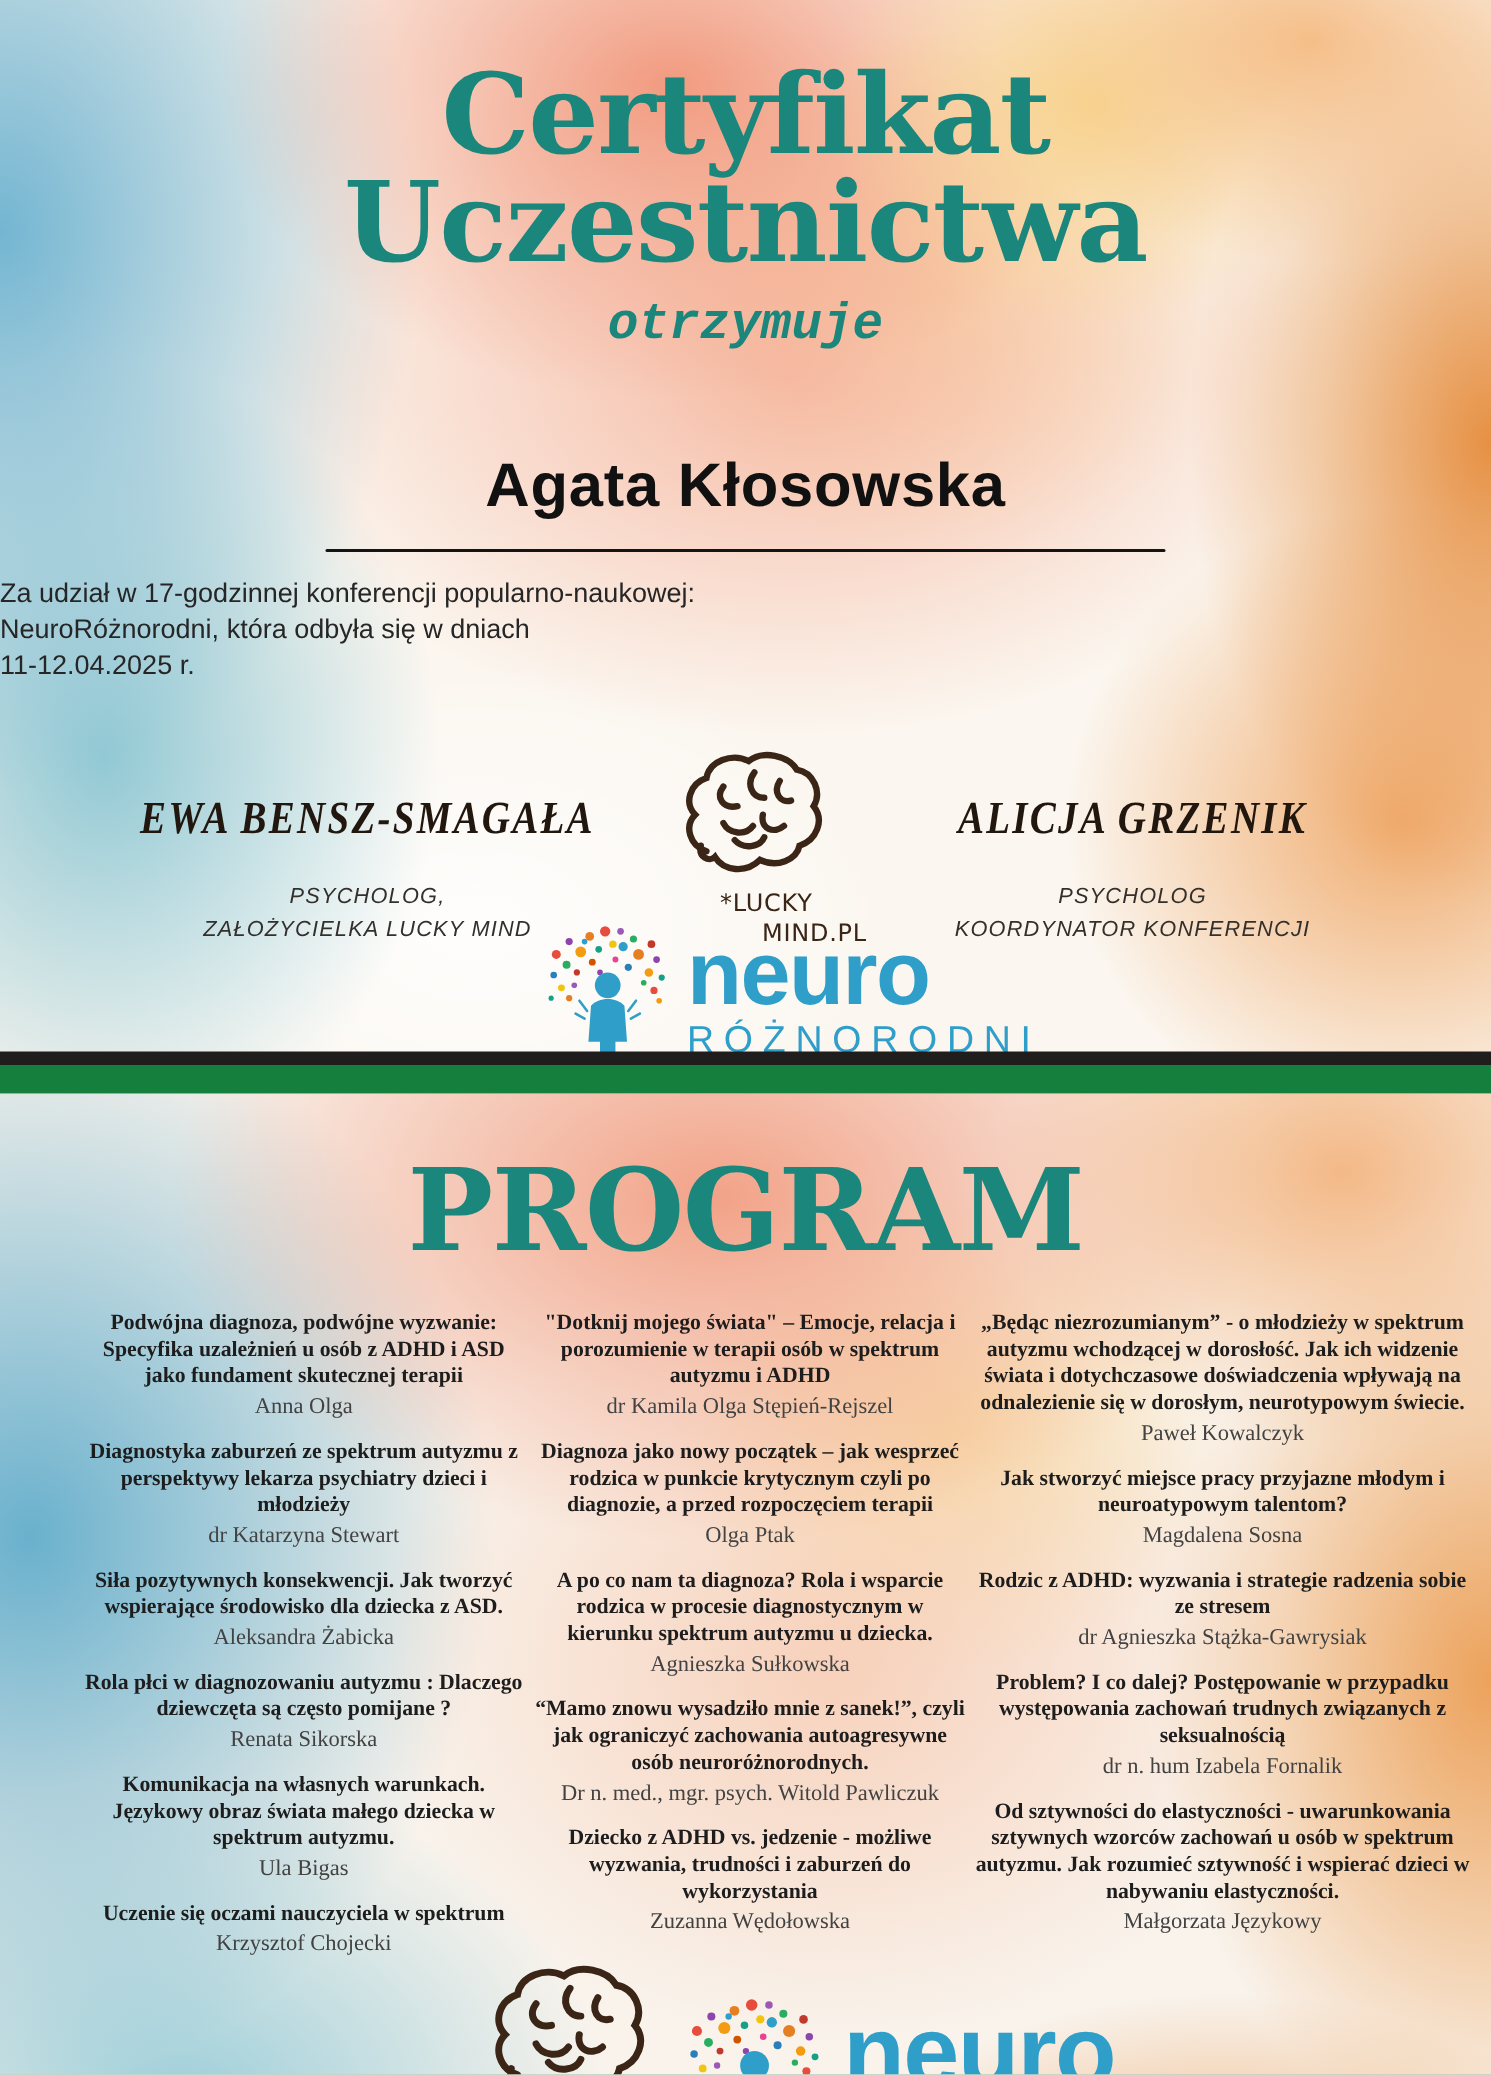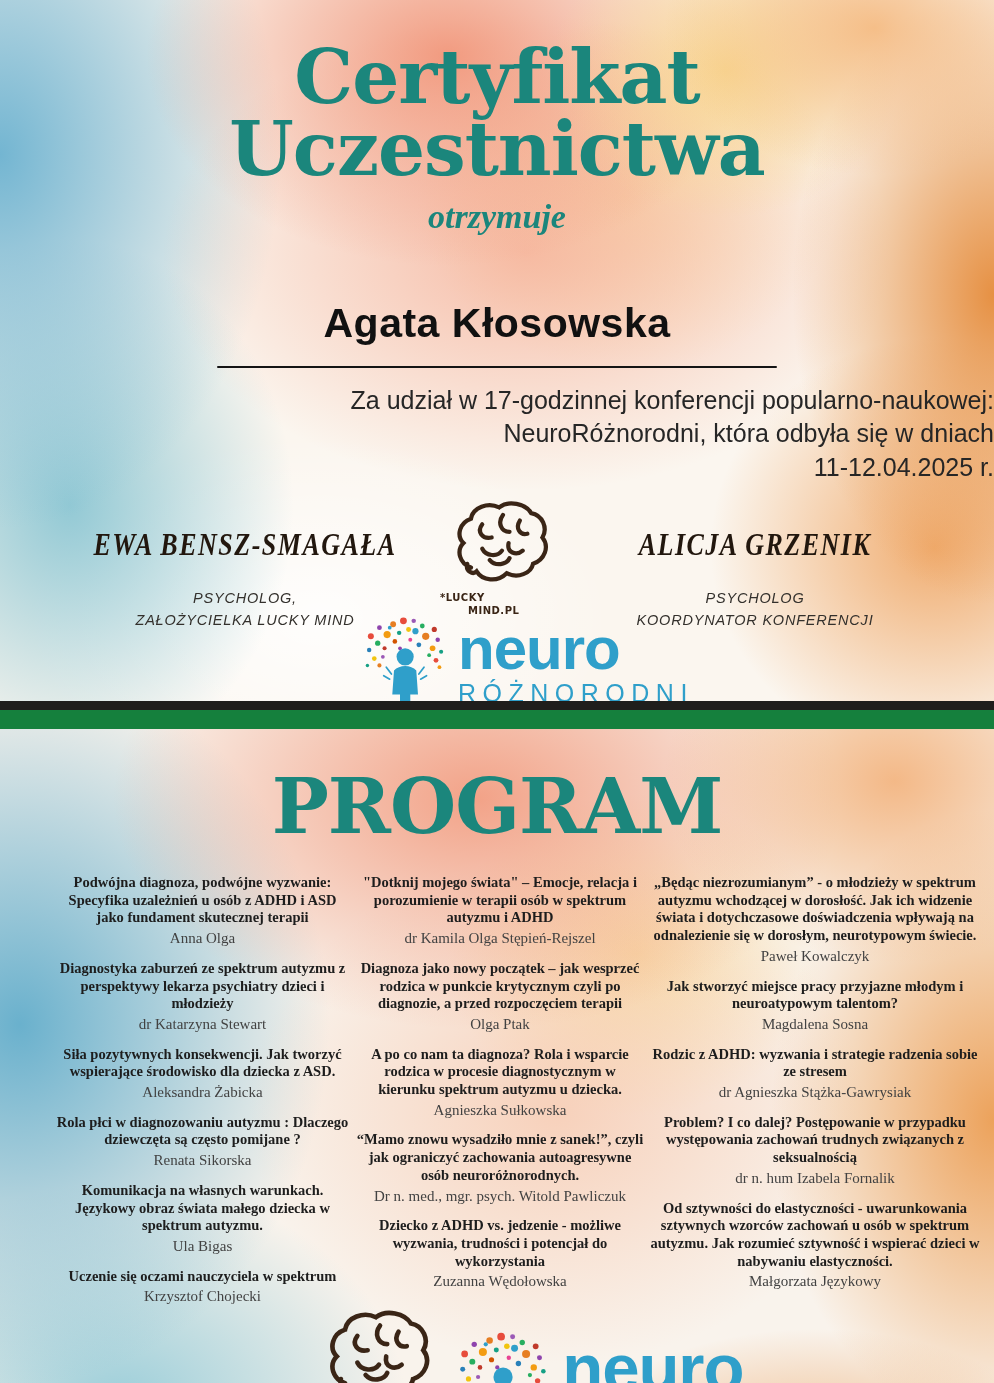--- a/index.html
+++ b/index.html
@@ -46,41 +46,41 @@
       #f9f3ec;
   }
   .page-divider{position:absolute;top:701px;left:0;width:994px;height:9px;background:var(--divider-black);}
 
   
   .cert-title{position:absolute;top:42px;left:0;width:100%;margin:0;text-align:center;
     font-family:"DejaVu Serif",serif;font-weight:700;color:var(--accent-teal);
     font-size:74px;line-height:.97;letter-spacing:-1px;}
   .cert-title span{display:block;}
   .cert-subtitle{position:absolute;top:198px;left:0;width:100%;text-align:center;
-    font-family:Liberation Serif, serif;font-style:italic;font-weight:600;
+    font-family:Liberation Mono, monospace;font-style:italic;font-weight:600;
     font-size:34px;color:var(--accent-teal);}
   .recipient{position:absolute;top:300px;left:0;width:100%;text-align:center;
     font-size:41px;font-weight:700;color:#111;letter-spacing:.5px;}
   .name-underline{position:absolute;top:366px;left:217px;width:560px;height:2px;background:#141414;border-radius:2px;}
-  .cert-desc{position:absolute;top:384px;left:0;width:100%;text-align:right;
-    font-size:25px;line-height:1.33;font-weight:500;color:#262626;padding-left:19px;}
+  .cert-desc{position:absolute;top:384px;left:0;width:100%;text-align:left;
+    font-size:18px;line-height:1.33;font-weight:500;color:#262626;}
 
   
   .signer{position:absolute;top:528px;width:340px;text-align:center;font-style:italic;}
   .signer-left{left:75px;}
   .signer-right{left:585px;}
   .signer-name{font-family:"Liberation Serif",serif;font-weight:600;font-size:26px;
     letter-spacing:1.5px;color:#22170e;transform:scaleY(1.18);transform-origin:top center;white-space:nowrap;}
   .signer-role{margin-top:30px;font-size:14.5px;letter-spacing:.8px;line-height:1.5;color:#33302c;font-weight:500;}
 
   
   .lucky-logo{position:absolute;top:498px;left:440px;width:120px;text-align:left;}
   .lucky-logo svg{width:108px;height:94px;display:block;margin-left:8px;}
-  .lucky-caption{font-family:"DejaVu Sans",sans-serif;font-weight:700;font-size:10px;
-    color:var(--logo-brown);line-height:1.25;letter-spacing:.5px;}
+  .lucky-caption{font-family:"DejaVu Sans",sans-serif;font-weight:400;font-size:16px;
+    color:var(--logo-brown);line-height:1.25;letter-spacing:.5px;margin-left:40px;}
   .lucky-caption .l2{margin-left:28px;}
 
   
   .neuro-logo{position:absolute;display:flex;align-items:flex-end;}
   .neuro-logo-cert{top:614px;left:356px;}
   .neuro-icon{width:100px;height:96px;}
   .neuro-words{padding-bottom:2px;margin-left:2px;}
   .neuro-w1{font-size:60px;font-weight:700;color:var(--neuro-blue);line-height:.8;letter-spacing:-1px;}
   .neuro-w2{font-size:25px;font-weight:500;color:var(--neuro-blue);letter-spacing:6.5px;margin-top:6px;}
 
@@ -263,21 +263,21 @@
         </div>
         <div class="session">
           <div class="session-title">A po co nam ta diagnoza? Rola i wsparcie rodzica w procesie diagnostycznym w kierunku spektrum autyzmu u dziecka.</div>
           <div class="session-speaker">Agnieszka Sułkowska</div>
         </div>
         <div class="session">
           <div class="session-title">“Mamo znowu wysadziło mnie z sanek!”, czyli jak ograniczyć zachowania autoagresywne osób neuroróżnorodnych.</div>
           <div class="session-speaker">Dr n. med., mgr. psych. Witold Pawliczuk</div>
         </div>
         <div class="session">
-          <div class="session-title">Dziecko z ADHD vs. jedzenie - możliwe wyzwania, trudności i potencjał do wykorzystania</div>
+          <div class="session-title">Dziecko z ADHD vs. jedzenie - możliwe wyzwania, trudności i zaburzeń do wykorzystania</div>
           <div class="session-speaker">Zuzanna Wędołowska</div>
         </div>
       </div>
 
       <div class="col">
         <div class="session">
           <div class="session-title">„Będąc niezrozumianym” - o młodzieży w spektrum autyzmu wchodzącej w dorosłość. Jak ich widzenie świata i dotychczasowe doświadczenia wpływają na odnalezienie się w dorosłym, neurotypowym świecie.</div>
           <div class="session-speaker">Paweł Kowalczyk</div>
         </div>
         <div class="session">

